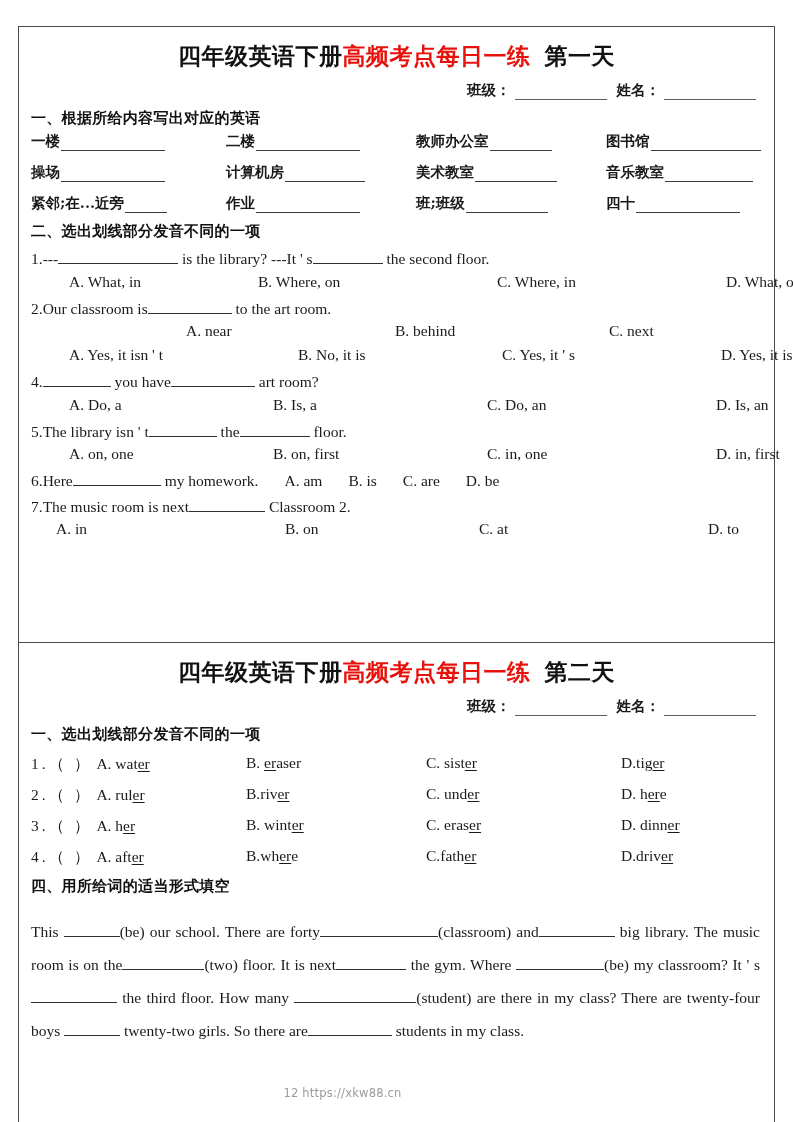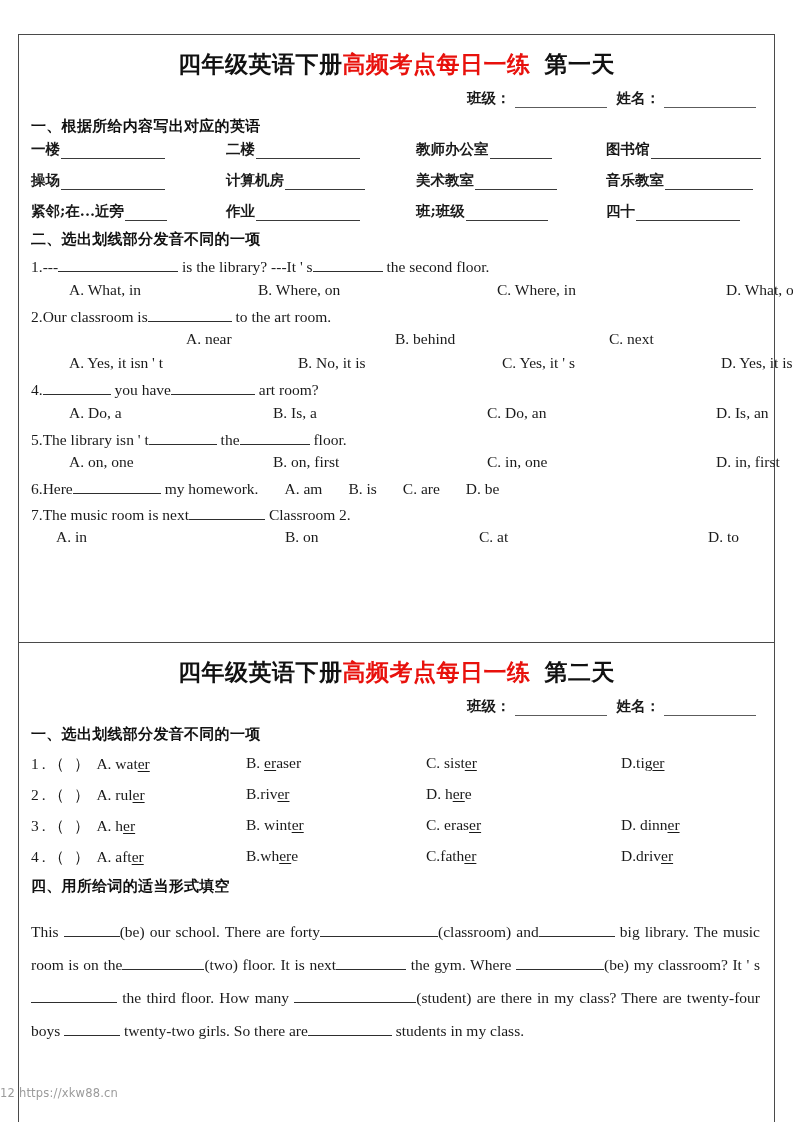--- a/index.html
+++ b/index.html
@@ -25,21 +25,21 @@
 
   
   .sheet {
     position: absolute;
     left: 18px;
     width: 757px;
     border: 1.2px solid #4a4a4a;
     box-sizing: border-box;
     background: #fff;
   }
-  #sheet-day1 { top: 34px; height: 696px; }
+  #sheet-day1 { top: 26px; height: 696px; }
   #sheet-day2 { top: 642px; height: 484px; }
 
   .sheet-inner {
     padding: 8px 12px 0 12px;
   }
 
   
   .title-row {
     text-align: center;
     margin-top: 6px;
@@ -172,20 +172,21 @@
     padding-right: 2px;
   }
   .passage .u-in { border-bottom-width: 1.3px; }
 
   
   .footer-mark {
     position: absolute;
     left: 0;
     top: 1086px;
     width: 685px;
+    text-align: center;
     font-family: "DejaVu Sans", "Liberation Sans", sans-serif;
     font-size: 11.5px;
     color: #9b9b9b;
     letter-spacing: 0.2px;
   }
 </style>
 </head>
 <body>
 
 <div class="page">
@@ -326,20 +327,21 @@
       <div id="pron-rows">
           <div class="pron-row">
             <span class="pron-cell"><span class="paren">1.（    ）</span> <span>A. wat<span class="ul-part">er</span></span></span>
             <span class="pron-cell">B. <span class="ul-part">er</span>aser</span>
             <span class="pron-cell">C. sist<span class="ul-part">er</span></span>
             <span class="pron-cell">D.tig<span class="ul-part">er</span></span>
           </div>
           <div class="pron-row">
             <span class="pron-cell"><span class="paren">2.（    ）</span> <span>A. rul<span class="ul-part">er</span></span></span>
             <span class="pron-cell">B.riv<span class="ul-part">er</span></span>
+            <span class="pron-cell">C. und<span class="ul-part">er</span></span>
             <span class="pron-cell">D. h<span class="ul-part">er</span>e</span>
           </div>
           <div class="pron-row">
             <span class="pron-cell"><span class="paren">3.（    ）</span> <span>A. h<span class="ul-part">er</span></span></span>
             <span class="pron-cell">B. wint<span class="ul-part">er</span></span>
             <span class="pron-cell">C. eras<span class="ul-part">er</span></span>
             <span class="pron-cell">D. dinn<span class="ul-part">er</span></span>
           </div>
           <div class="pron-row">
             <span class="pron-cell"><span class="paren">4.（    ）</span> <span>A. aft<span class="ul-part">er</span></span></span>

